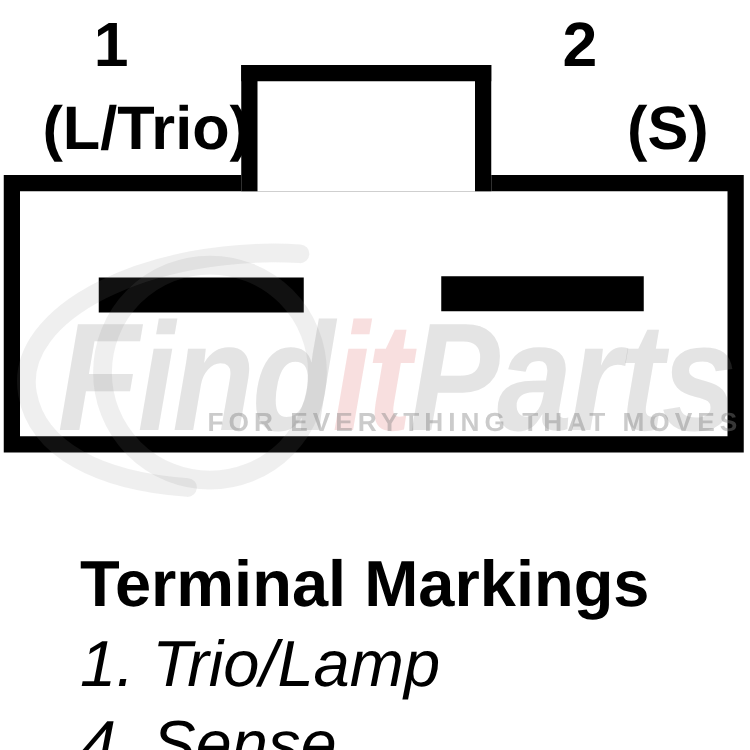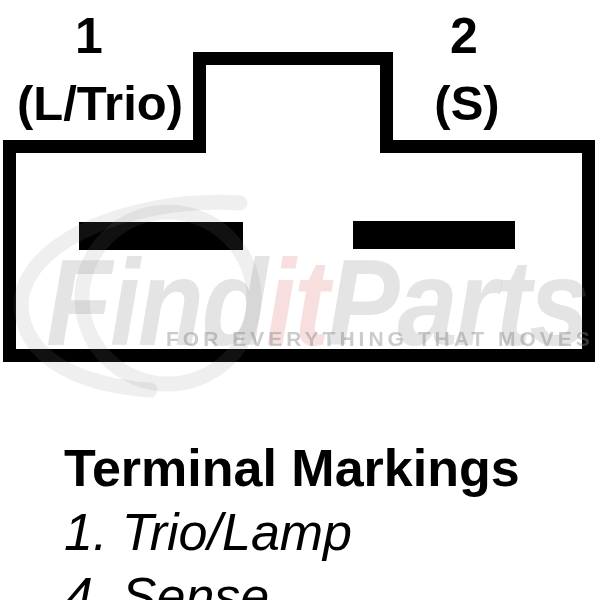--- a/index.html
+++ b/index.html
@@ -21,21 +21,21 @@
   .slot-left{left:79px;top:222px;width:164px;height:28px;}
   .slot-right{left:353px;top:221px;width:162px;height:28px;}
   
   .t-num{
     position:absolute;top:11px;width:100px;text-align:center;
     font-size:50px;font-weight:bold;line-height:1;z-index:4;
   }
   .t-num-1{left:39px;}
   .t-num-2{left:414px;}
   .t-name{
-    position:absolute;top:79px;width:200px;text-align:center;
+    position:absolute;top:79px;width:200px;text-align:right;
     font-size:49px;font-weight:bold;line-height:1;z-index:4;white-space:nowrap;
   }
   .t-name-1{left:0px;}
   .t-name-2{left:367px;}
   
   .legend{position:absolute;left:64px;top:403px;z-index:4;margin-top:33px;}
   .legend-title{font-size:52px;font-weight:bold;line-height:64px;white-space:nowrap;}
   .legend-item{font-size:52px;font-weight:normal;line-height:64px;white-space:nowrap;font-style:italic;}
   
   .watermark{position:absolute;inset:0;z-index:5;pointer-events:none;}

